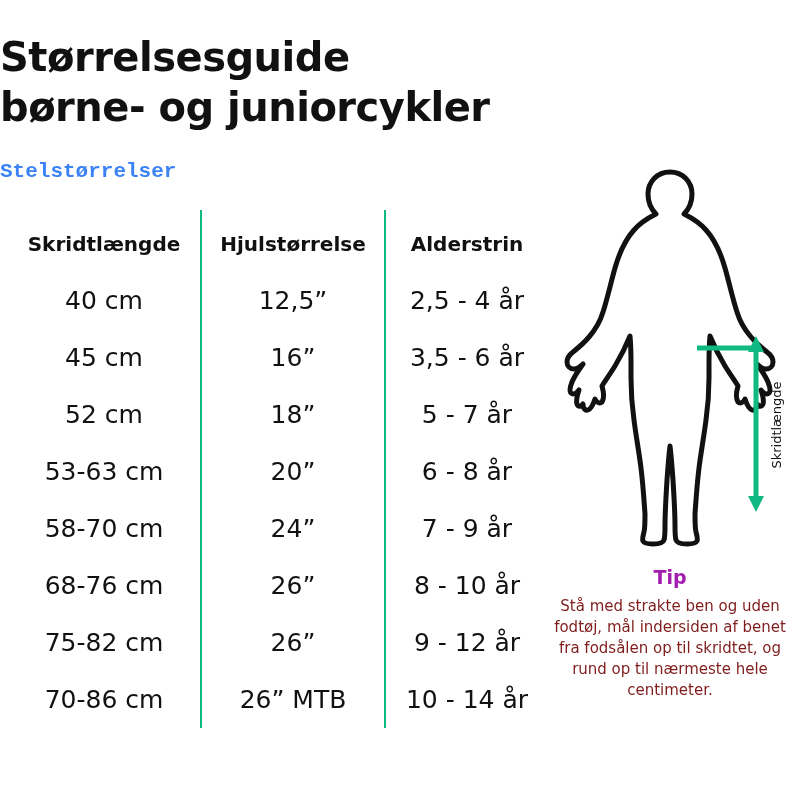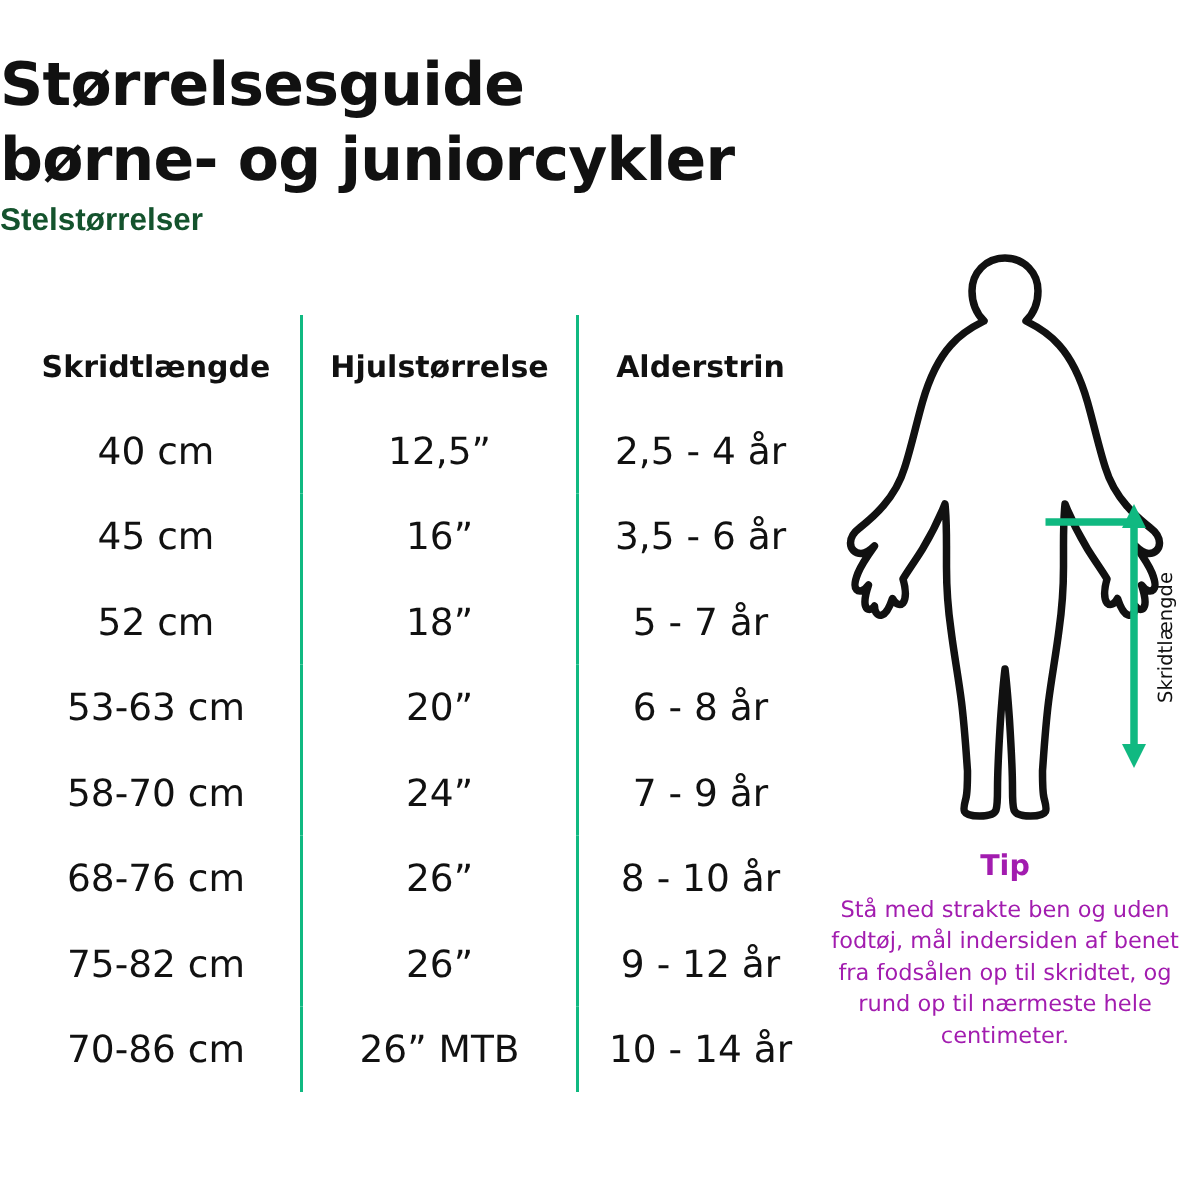--- a/index.html
+++ b/index.html
@@ -29,25 +29,25 @@
   }
   .title-line {
     font-family: "DejaVu Sans", sans-serif;
     font-weight: bold;
     font-size: 40px;
     line-height: 50px;
     letter-spacing: -0.5px;
     color: #111111;
   }
   .subtitle {
-    margin-top: 3px;
-    font-family: Liberation Sans, sans-serif;
+    margin-top: 28px;
+    font-family: Liberation Mono, monospace;
     font-weight: bold;
     font-size: 21px;
-    color: #14532d;
+    color: #3b82f6;
     letter-spacing: 0px;
   }
 
   
   .content {
     position: absolute;
     top: 210px;
     left: 0;
     width: 656px;
     height: 590px;
@@ -110,21 +110,21 @@
     font-family: "DejaVu Sans", sans-serif;
     font-weight: bold;
     font-size: 19px;
     color: #a21caf;
   }
   .tip-text {
     margin-top: 8px;
     font-family: "DejaVu Sans", sans-serif;
     font-size: 15px;
     line-height: 21px;
-    color: #a21caf;
+    color: #7f1d1d;
     padding: 0 8px;
   }
   .vlabel {
     font-family: "DejaVu Sans", sans-serif;
     font-size: 13px;
     fill: #111111;
   }
 </style>
 </head>
 <body>

